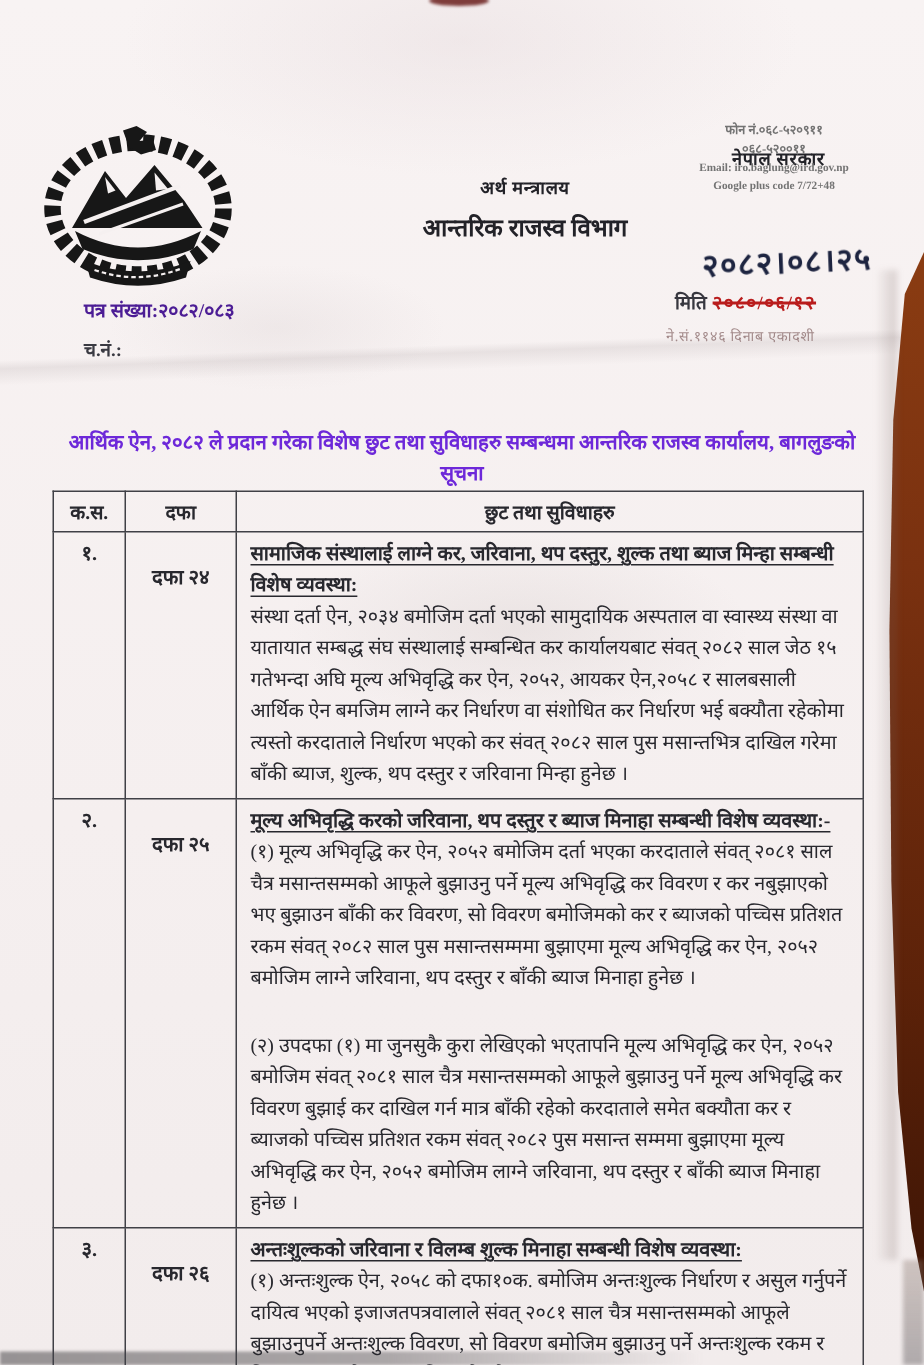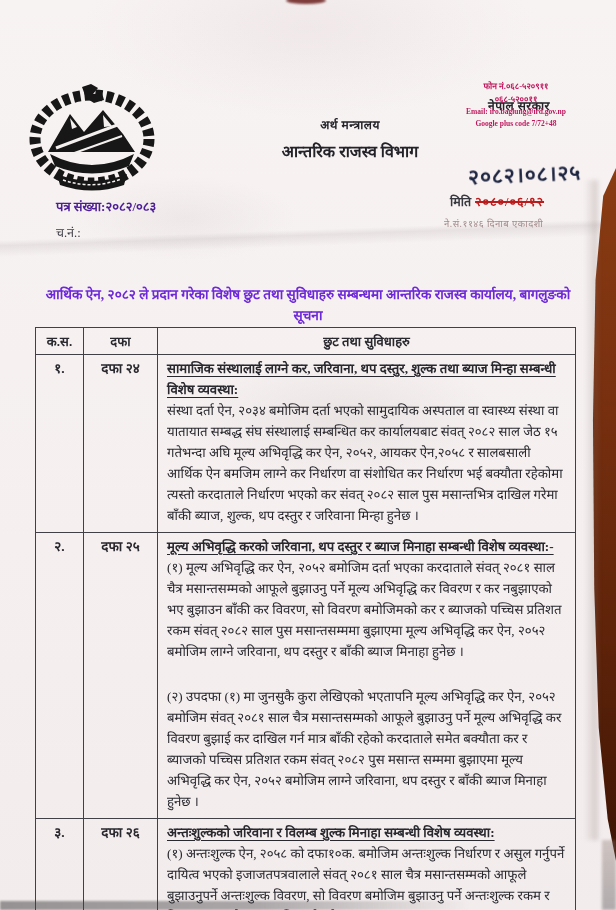--- a/index.html
+++ b/index.html
@@ -50,28 +50,28 @@
   .abs { position:absolute; }
 
   
   .emblem { left:26px; top:84px; width:132px; height:110px; }
   .center-head { left:150px; top:97px; width:400px; text-align:center; color:#222228; }
   .center-head .l1 { font-size:12px; font-weight:bold; letter-spacing:.5px;text-align:right; }
   .center-head .l2 { font-size:12px; font-weight:bold; margin-top:2px; letter-spacing:.5px; }
   .center-head .l3 { font-size:16px; font-weight:bold; margin-top:7px; }
   .center-head .l4 { font-size:20px; font-weight:bold; margin-top:6px; color:#1c1c22; }
 
-  .contact { right:10px; top:80px; width:180px; text-align:center; color:#be185d; line-height:1.55; }
+  .contact { right:10px; top:80px; width:180px; text-align:center; color:#737373; line-height:1.55; }
   .contact .p1 { font-size:8.5px; font-weight:bold; }
   .contact .p2 { font-size:8.5px; font-weight:bold; }
   .contact .p3 { font-size:7.5px; font-weight:bold; }
   .contact .p4 { font-size:7.5px; font-weight:bold; }
 
   .letter-no { left:56px; top:197px; font-size:13px; font-weight:bold; color:#4c1d95; }
-  .ch-no     { left:56px; top:224px; font-size:12.5px; font-weight:normal; color:#3a3a42; }
+  .ch-no     { left:56px; top:224px; font-size:12.5px; font-weight:bold; color:#3a3a42; }
 
   .hw-date {
     left:468px; top:160px; font-size:21px; font-weight:bold;
     color:#1d2440; transform:rotate(-2.5deg); letter-spacing:1px;
     filter:blur(.2px);
   }
   .miti-line { left:450px; top:193px; font-size:12.5px; font-weight:bold; color:#37373f; }
   .miti-line .struck {
     text-decoration:line-through; text-decoration-thickness:2.2px;
     margin-left:4px; letter-spacing:1px; color:#b91c1c;
@@ -88,21 +88,21 @@
   table.notice {
     position:absolute; left:35px; top:327px; width:541px;
     border-collapse:collapse; table-layout:fixed;
     font-size:13.2px; color:#28282e;
   }
   table.notice th, table.notice td { border:1.6px solid #404046; vertical-align:top; }
   table.notice th { font-size:13px; font-weight:bold; padding:4px 2px; text-align:center; }
   col.c-sn  { width:48px; }
   col.c-sec { width:74px; }
   td.sn  { text-align:center; font-weight:bold; padding-top:4px; font-size:13.5px; }
-  td.sec { text-align:center; font-weight:bold; padding-top:4px; font-size:13.5px; white-space:nowrap; }
+  td.sec { text-align:center; font-weight:bold; padding-top:20px; font-size:13.5px; white-space:nowrap; }
   td.content { padding:3px 9px 6px 9px; line-height:21px; }
   .cell-heading { font-weight:bold; text-decoration:underline; text-underline-offset:2.5px; }
   .para { margin-top:0; }
   .para + .para { margin-top:24px; }
 </style>
 </head>
 <body>
 
 <div class="paper"></div>
 <div class="wood-edge abs"></div>

